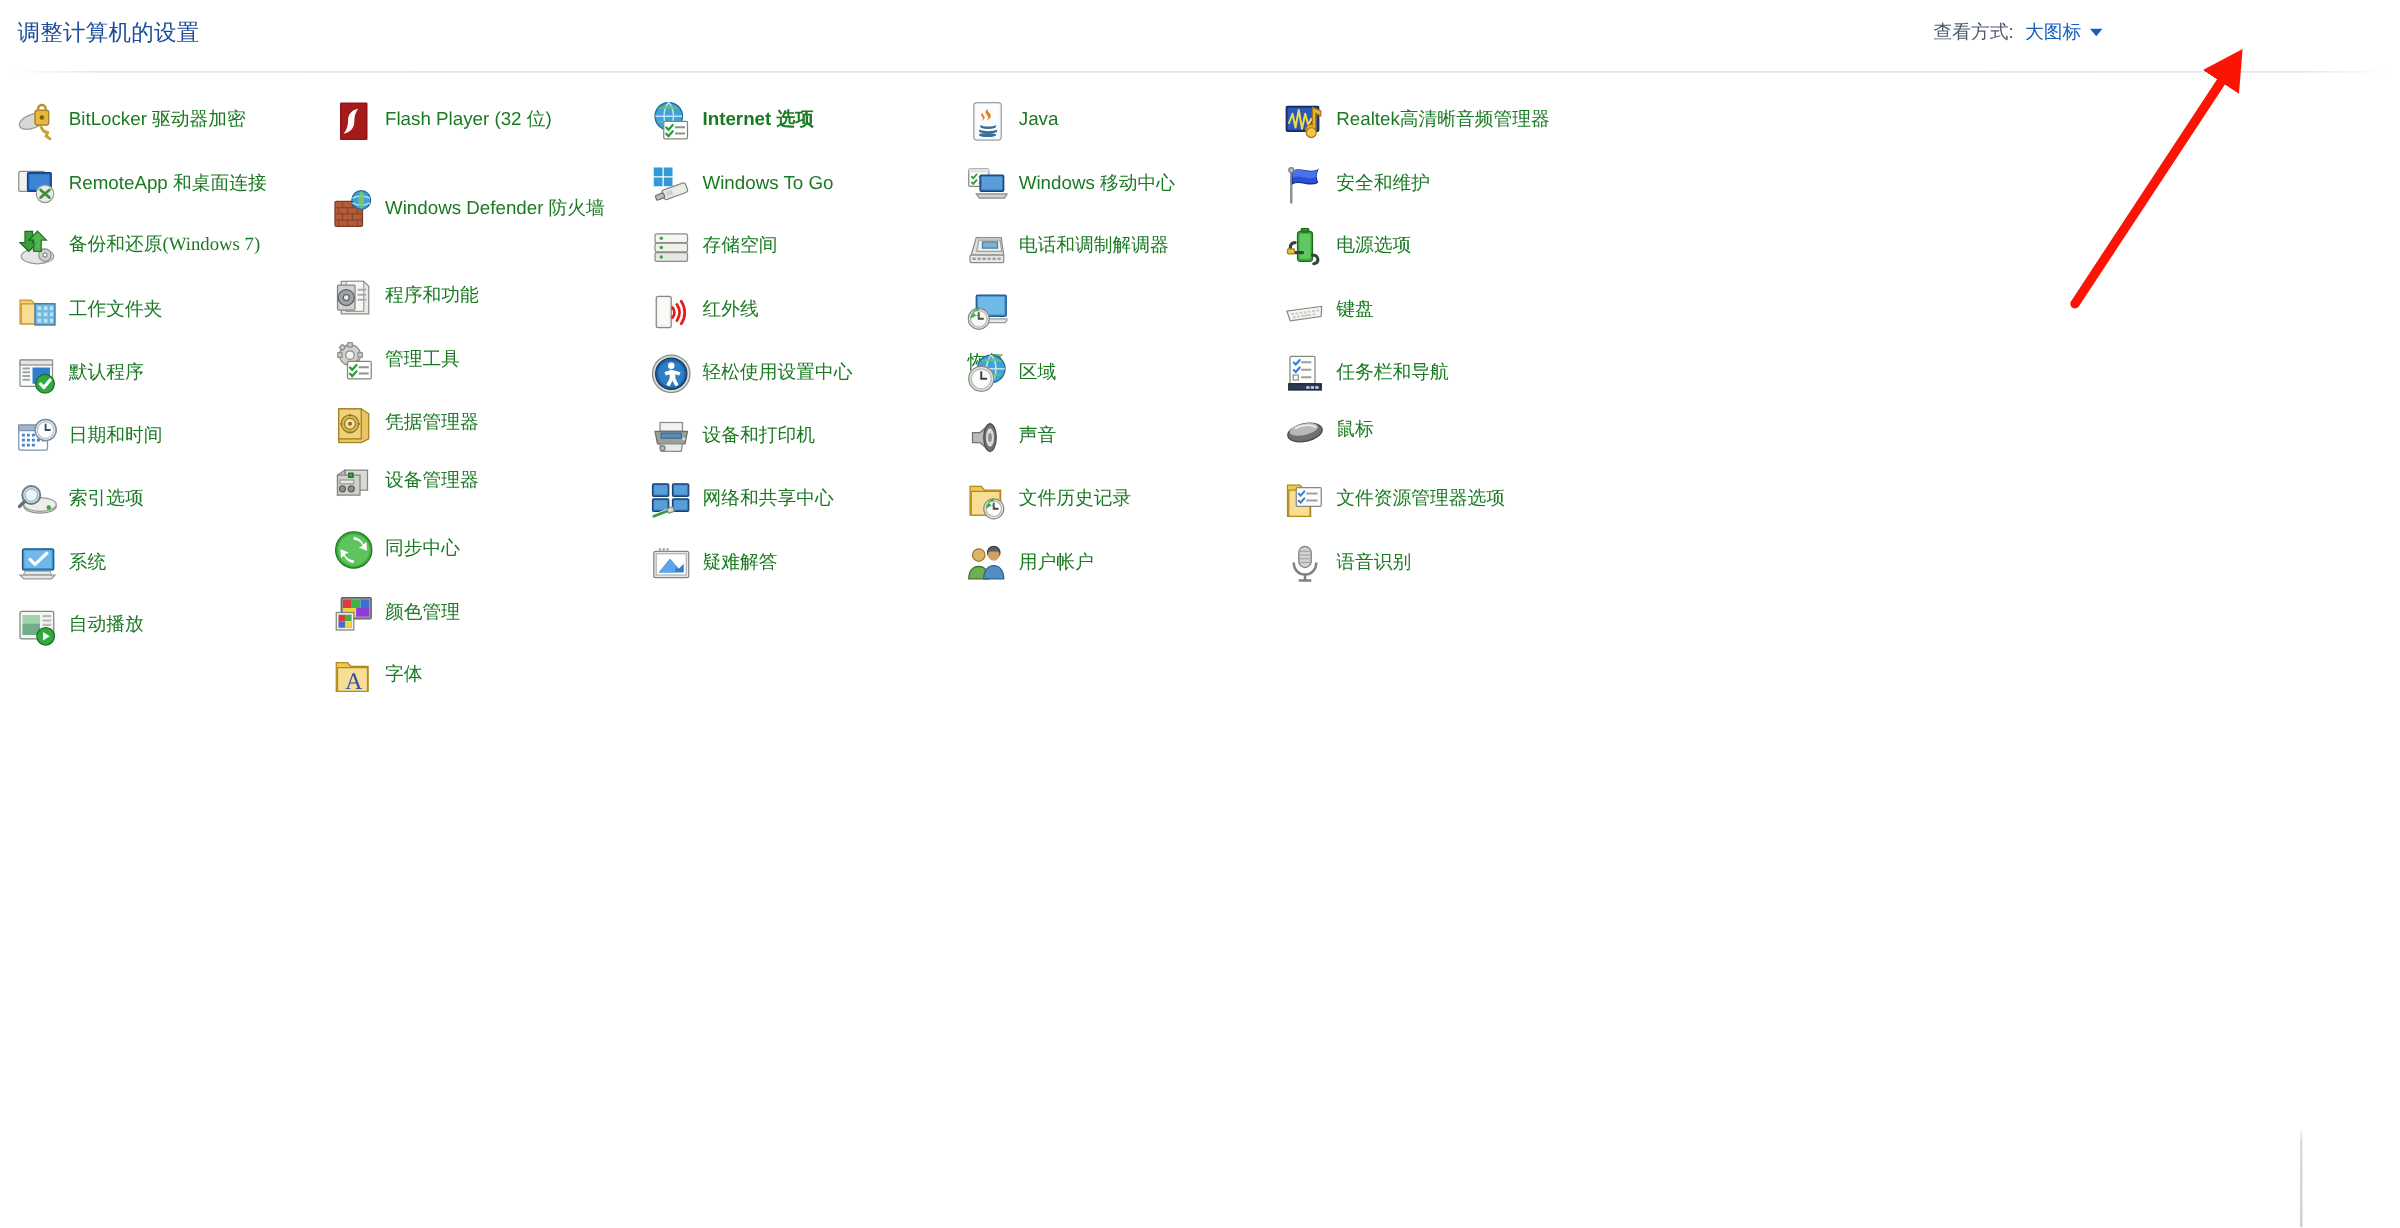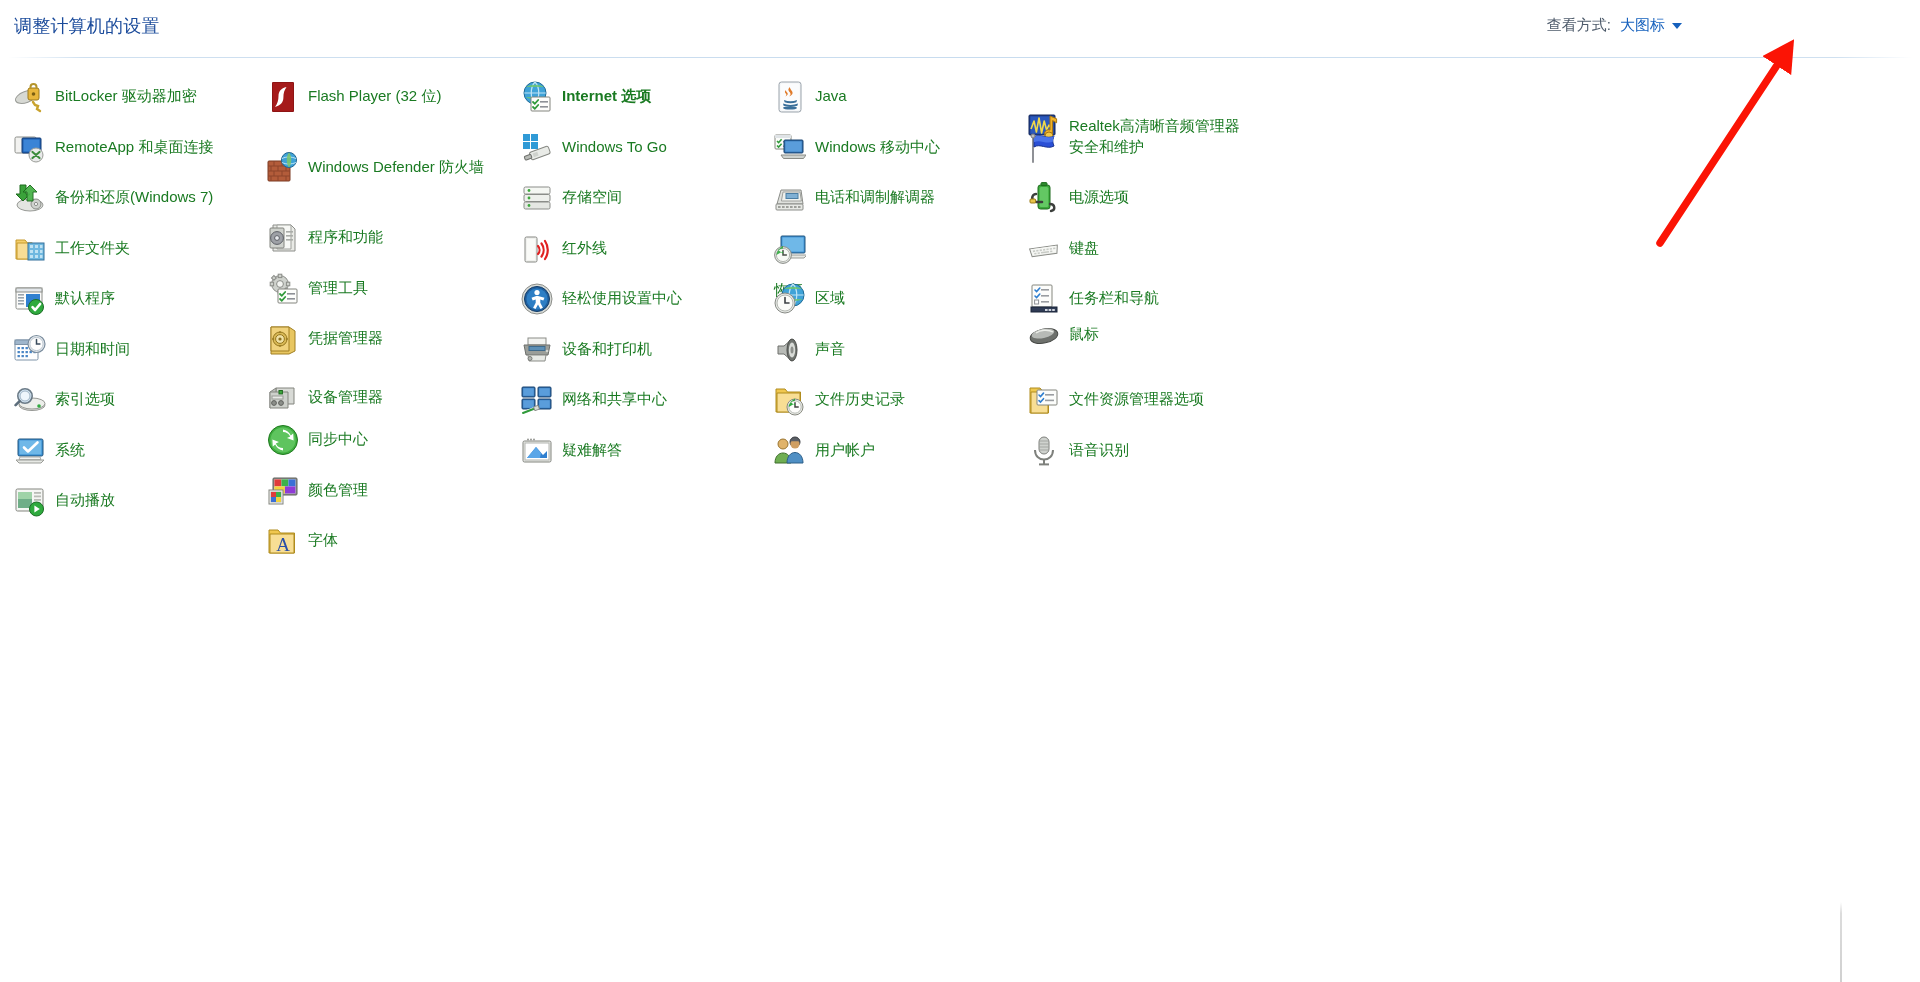--- a/index.html
+++ b/index.html
@@ -156,21 +156,21 @@
             <svg width="32" height="32" viewBox="0 0 32 32">
     <rect x="1" y="5" width="21" height="16" rx="1.5" fill="#f2f2f0" stroke="#8d8f8a"></rect>
     <rect x="8" y="6" width="19" height="15" rx="1" fill="#1f5fb0" stroke="#153f78"></rect>
     <rect x="9.5" y="7.5" width="16" height="12" fill="#3b84d6"></rect>
     <circle cx="22" cy="23" r="7" fill="#e9eaea" stroke="#9a9c97"></circle>
     <path d="M18.5 20 l7 6 M25.5 20 l-7 6" stroke="#3c8c3c" stroke-width="2.2" stroke-linecap="round"></path>
   </svg>
           </span>
           <span class="cp-label">RemoteApp 和桌面连接</span>
         </div>
-        <div class="cp-item" style="top: 101px;">
+        <div class="cp-item" style="top: 101px; font-family: Liberation Serif, serif;">
           <span class="cp-icon">
             <svg width="32" height="32" viewBox="0 0 32 32">
     <ellipse cx="16" cy="23" rx="13" ry="6" fill="#e3e5e1" stroke="#979995"></ellipse>
     <circle cx="22" cy="22" r="5" fill="#cfd2ce" stroke="#8c8e8a"></circle>
     <circle cx="22" cy="22" r="1.6" fill="#fff" stroke="#8c8e8a"></circle>
     <path d="M6 3 v9 h-4 l7 7 l7-7 h-4 v-9 z" fill="#3aa23a" stroke="#1f6b1f"></path>
     <path d="M17 19 v-9 h4 l-7-7 l-7 7 h4 v9 z" fill="#49b349" stroke="#1f6b1f" opacity="0.95" transform="translate(2,0)"></path>
   </svg>
           </span>
           <span class="cp-label">备份和还原(Windows 7)</span>
@@ -378,21 +378,21 @@
     <g stroke="#96771f" stroke-width="1.4">
                 <line x1="13" y1="8.2" x2="13" y2="10"></line>
                 <line x1="13" y1="22" x2="13" y2="23.8"></line>
                 <line x1="5.2" y1="16" x2="7" y2="16"></line>
                 <line x1="19" y1="16" x2="20.8" y2="16"></line>
               </g>
   </svg>
           </span>
           <span class="cp-label">凭据管理器</span>
         </div>
-        <div class="cp-item" style="top: 301px;">
+        <div class="cp-item" style="top: 289px;">
           <span class="cp-icon">
             <svg width="32" height="32" viewBox="0 0 32 32">
     <path d="M9 6 h18 v16 h-18 z" fill="#d8dad6" stroke="#83857f"></path>
     <path d="M9 6 l-6 4 v16 l6 -4 z" fill="#bec1bd" stroke="#83857f"></path>
     <path d="M3 10 h18 v16 h-18 z" fill="#cdd0cb" stroke="#83857f"></path>
     <rect x="12" y="8.5" width="3.4" height="3.4" fill="#3ea83e" stroke="#1f6b1f"></rect>
     <circle cx="7" cy="21" r="2.4" fill="#8c8f8a" stroke="#5e605c"></circle>
     <circle cx="14" cy="21" r="2.4" fill="#8c8f8a" stroke="#5e605c"></circle>
     <rect x="5" y="14" width="11" height="3" fill="#e7e9e5" stroke="#9a9c97"></rect>
   </svg>
@@ -687,21 +687,21 @@
       <path d="M13 28 c0 -6.6 3.6 -10.5 8 -10.5 c4.4 0 8 3.9 8 10.5 z" fill="#4f8fc4" stroke="#2c5e88"></path>
       <circle cx="21" cy="9" r="4.6" fill="#cf9f63"></circle>
       <path d="M16.5 6.2 a5 5 0 0 1 9 0 z" fill="#5b5f66"></path>
     </g>
   </svg>
           </span>
           <span class="cp-label">用户帐户</span>
         </div>
       </div>
       <div class="grid-col" style="left: 1028px;">
-        <div class="cp-item" style="top: 0px; margin-top: 30px;">
+        <div class="cp-item" style="top: 0px;">
           <span class="cp-icon">
             <svg width="32" height="32" viewBox="0 0 32 32">
     <rect x="1" y="4" width="26" height="20" rx="1" fill="#1e3f8f" stroke="#13275c"></rect>
     <rect x="2.4" y="5.4" width="23.2" height="17.2" fill="#2a58bd"></rect>
     <path d="M3 18 l3 -8 l2.4 11 l2.6 -14 l2.6 15 l2.6 -12 l2.4 9 l2.4 -5 l3 4" fill="none" stroke="#f0d94a" stroke-width="1.6" stroke-linejoin="round"></path>
     <path d="M22 5 v14 a4 4 0 1 0 2.6 3.6 v-13 l4 2.2 v-4 z" fill="#f0b32a" stroke="#a8760f"></path>
     <circle cx="21" cy="25" r="4" fill="#f0c74a" stroke="#a8760f"></circle>
   </svg>
           </span>
           <span class="cp-label">Realtek高清晰音频管理器</span>
@@ -769,21 +769,21 @@
     <rect x="3" y="24" width="26" height="5" fill="#2f3b55" stroke="#1a2438"></rect>
     <g fill="#cfd4dd">
                 <rect x="17" y="26" width="2.6" height="2"></rect>
                 <rect x="20.6" y="26" width="2.6" height="2"></rect>
                 <rect x="24.2" y="26" width="2.6" height="2"></rect>
               </g>
   </svg>
           </span>
           <span class="cp-label">任务栏和导航</span>
         </div>
-        <div class="cp-item" style="top: 238px; text-align: right;">
+        <div class="cp-item" style="top: 248px; text-align: right;">
           <span class="cp-icon">
             <svg width="32" height="32" viewBox="0 0 32 32">
     <ellipse cx="16" cy="17" rx="14" ry="7" fill="#6e716d" stroke="#454744" transform="rotate(-12 16 17)"></ellipse>
     <ellipse cx="15" cy="14.5" rx="11.5" ry="4.6" fill="#b7bab6" transform="rotate(-12 15 14.5)"></ellipse>
     <path d="M8 14 c4 -3 12 -4 17 -1" fill="none" stroke="#eceee9" stroke-width="1.4"></path>
   </svg>
           </span>
           <span class="cp-label">鼠标</span>
         </div>
         <div class="cp-item" style="top: 303px;">

